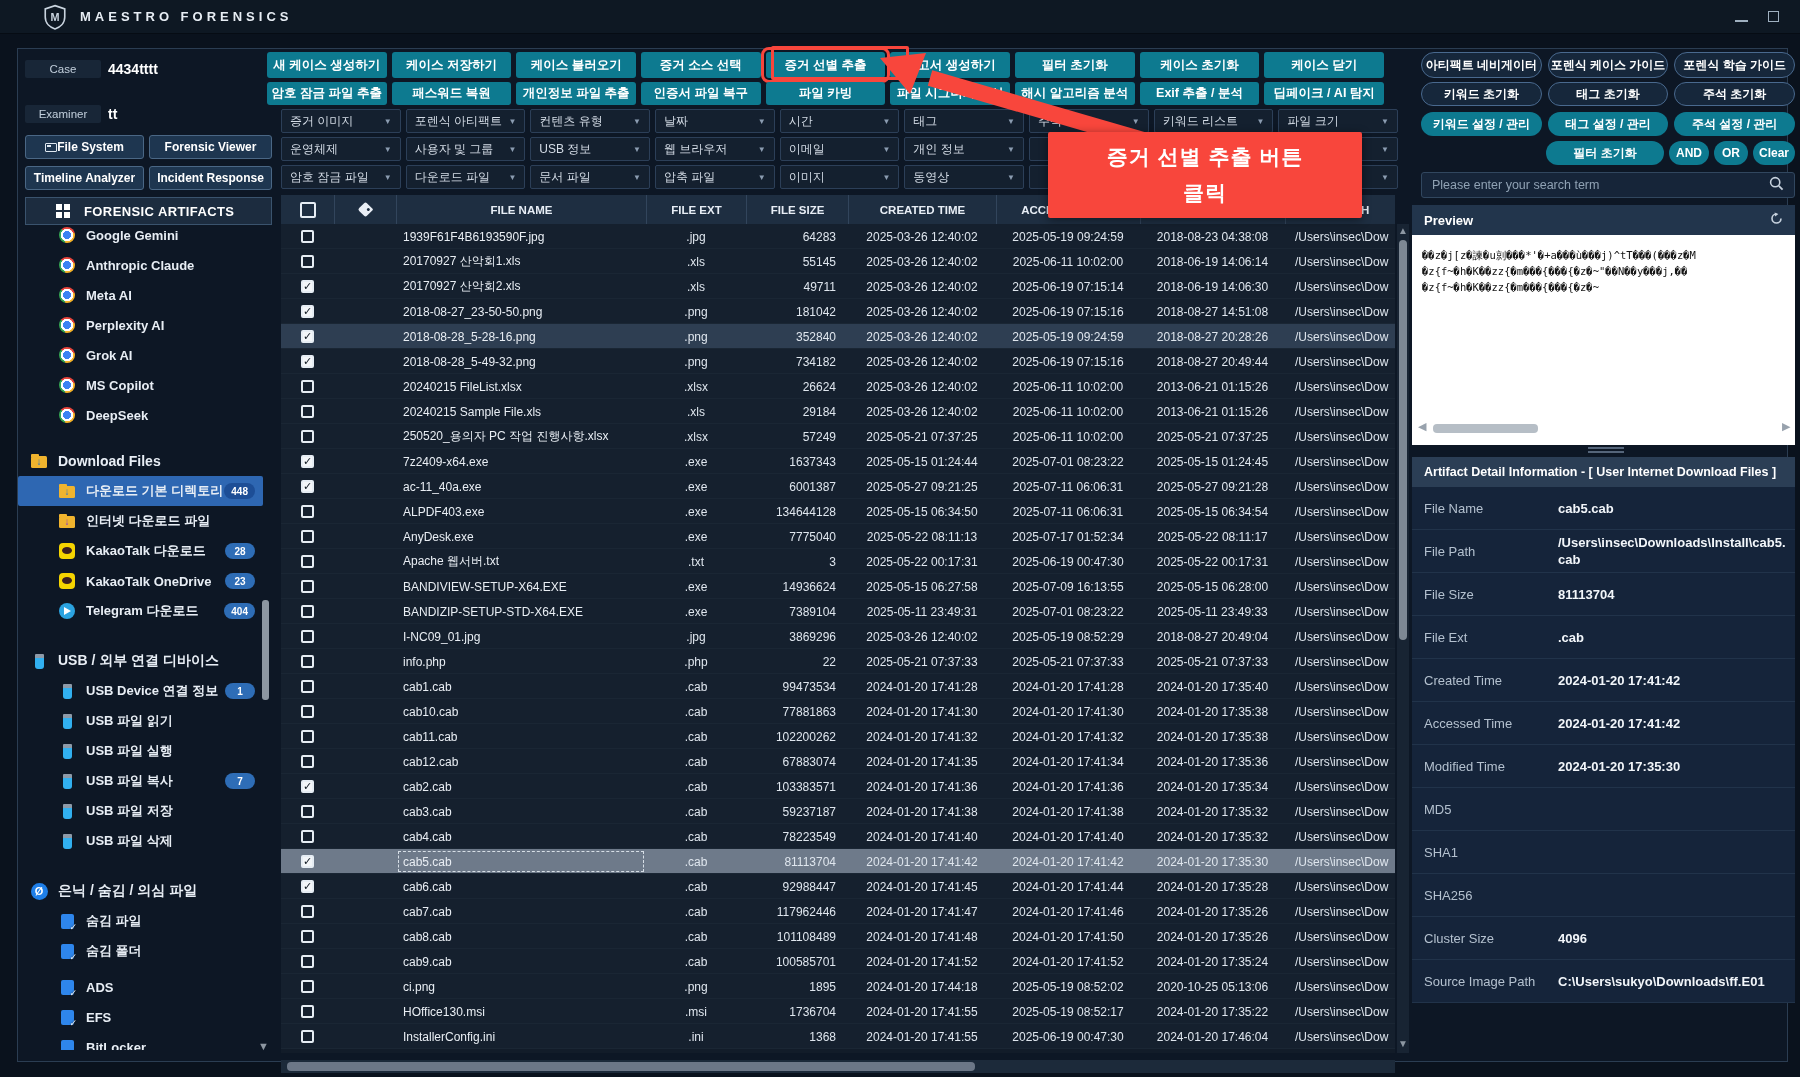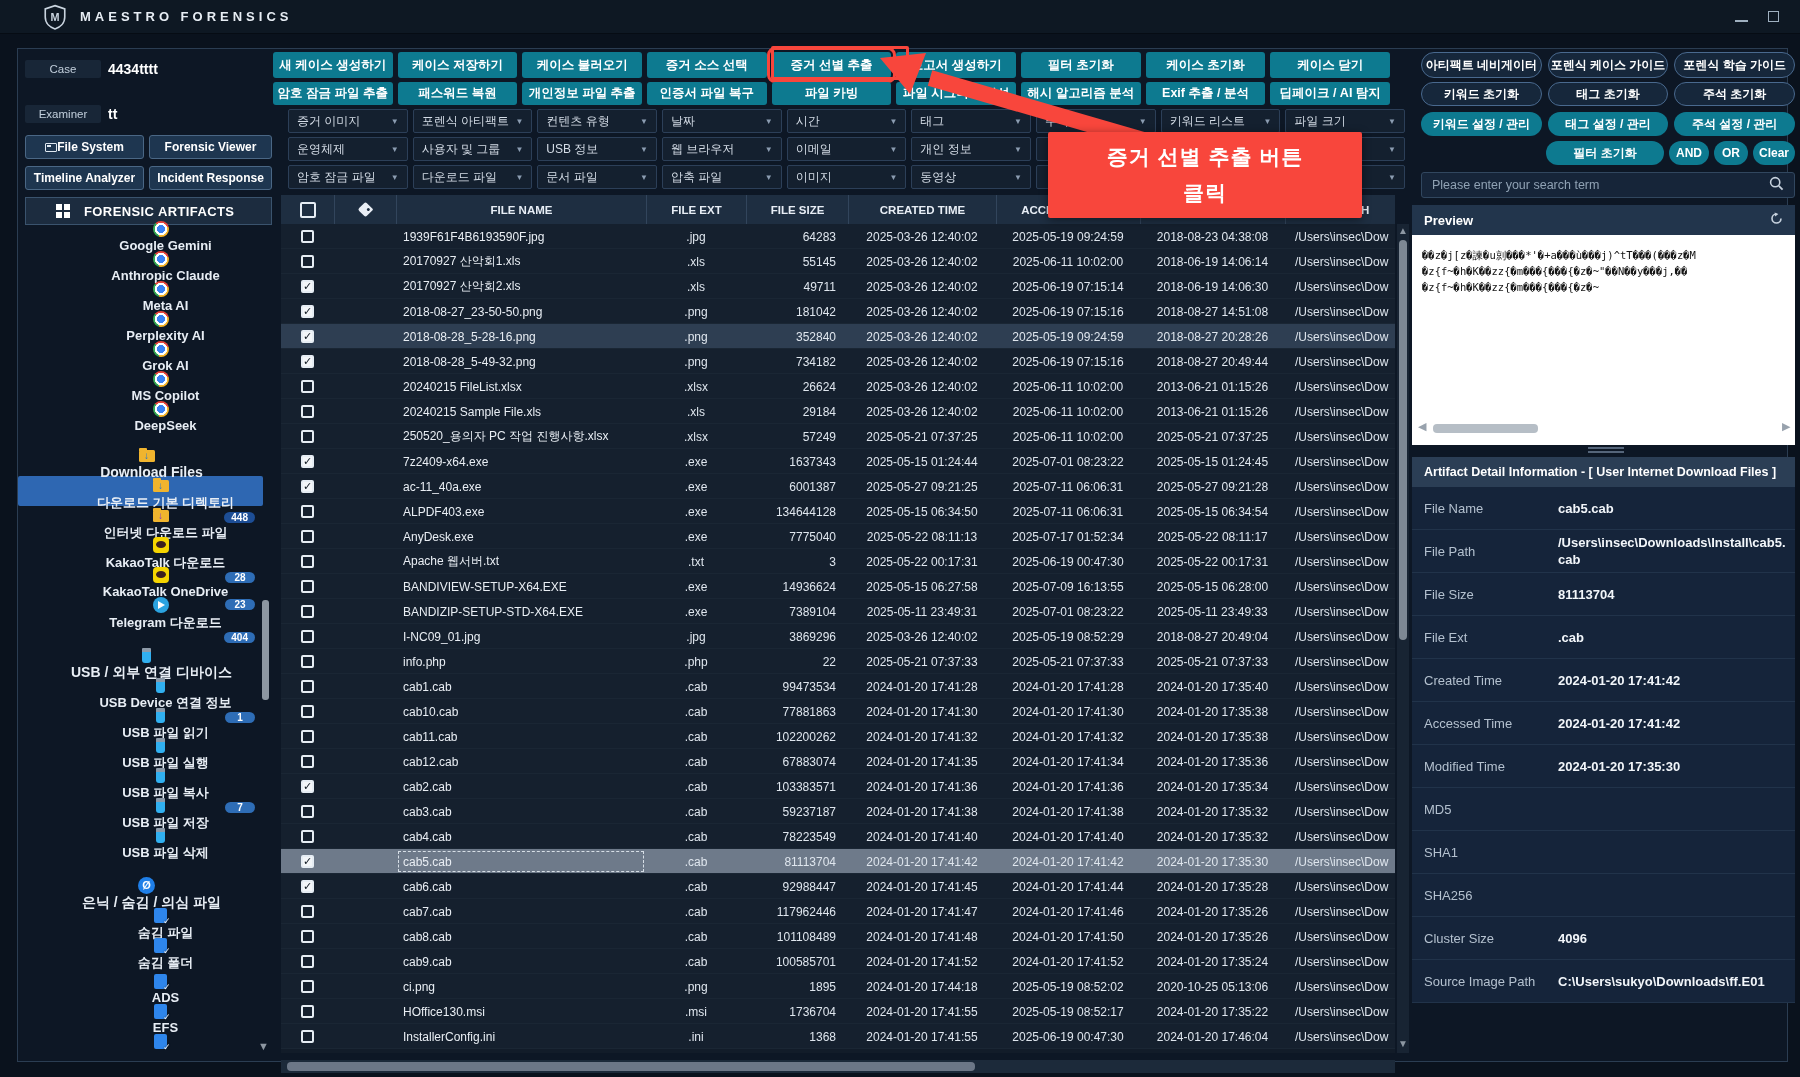--- a/index.html
+++ b/index.html
@@ -17,34 +17,34 @@
   .panel { position:absolute; left:17px; top:48px; width:1771px; height:1014px; border:1px solid #2b3d52; background:#0d1725; }
 
   
   .mini-label { position:absolute; width:76px; height:18px; background:#182637; color:#c2cfdc; font-size:11.5px; display:flex; align-items:center; justify-content:center; border-radius:2px; }
   .mini-value { position:absolute; color:#fff; font-size:14px; font-weight:bold; }
   .nav-btn { position:absolute; height:24px; background:#1e3650; border:1px solid #4a6785; border-radius:3px; color:#fff; font-size:12px; font-weight:bold; display:flex; align-items:center; justify-content:center; gap:0; cursor:pointer; }
   .fs-ico { width:12px; height:9px; border:1.5px solid #dfe8f1; border-radius:1px; position:relative; }
   .fs-ico::after { content:""; position:absolute; left:1px; top:1px; width:4px; height:2px; background:#dfe8f1; }
 
   
-  #toolbar-actions { position:absolute; left:273px; top:52px; width:1117px; display:grid; grid-template-columns:repeat(9,1fr); grid-template-rows:26px 23px; column-gap:5px; row-gap:4px; }
+  #toolbar-actions { position:absolute; left:267px; top:52px; width:1117px; display:grid; grid-template-columns:repeat(9,1fr); grid-template-rows:26px 23px; column-gap:5px; row-gap:4px; }
   .tb-btn { background:#0d7a90; border-radius:3px; color:#fff; font-size:12.5px; font-weight:bold; display:flex; align-items:center; justify-content:center; cursor:pointer; white-space:nowrap; overflow:hidden; }
   .tb-target { outline:3px solid #f8463c; outline-offset:2px; }
-  #toolbar-filters { position:absolute; left:288px; top:109px; width:1117px; display:grid; grid-template-columns:repeat(9,1fr); grid-template-rows:24px 24px 24px; column-gap:5px; row-gap:4px;text-align:center; }
+  #toolbar-filters { position:absolute; left:281px; top:109px; width:1117px; display:grid; grid-template-columns:repeat(9,1fr); grid-template-rows:24px 24px 24px; column-gap:5px; row-gap:4px;text-align:center; }
   .dd { background:#14202f; border:1px solid #2c3f58; border-radius:2px; display:flex; align-items:center; justify-content:space-between; padding:0 8px; cursor:pointer; overflow:hidden; }
   .dd-label { color:#d5dde7; font-size:12px; white-space:nowrap; }
   .dd-caret { color:#8b9cb1; font-size:8px; }
 
   
   .fa-header { position:absolute; left:25px; top:197px; width:247px; height:28px; background:#1c2c3f; border:1px solid #3a536d; display:flex; align-items:center; cursor:pointer; }
   .grid-ico { width:6px; height:6px; background:#fff; margin-left:30px; box-shadow:8px 0 0 #fff, 0 8px 0 #fff, 8px 8px 0 #fff; position:relative; top:-4px; }
   .fa-header span.txt { color:#fff; font-size:13px; font-weight:bold; margin-left:22px; letter-spacing:.4px; }
   #sidebar-tree { position:absolute; left:17px; top:220px; width:252px; height:830px; overflow:hidden; }
-  .tree-row { height:30px; display:flex; align-items:center; padding-left:40px; margin:0 6px 0 1px; cursor:pointer; border-radius:2px;flex-direction:column; }
+  .tree-row { height:30px; display:flex; align-items:center; padding-left:40px; margin:0 6px 0 1px; cursor:pointer; border-radius:2px; }
   .tree-row.section { padding-left:12px; }
   .tree-row.sel { background:#2e67b2; }
   .tree-label { color:#e8eef5; font-size:13px; font-weight:bold; margin-left:10px; white-space:nowrap; }
   .section .tree-label { font-size:14px; }
   .badge { margin-left:auto; margin-right:8px; min-width:30px; height:16px; padding:0 7px; background:#2e6db6; border-radius:9px; color:#fff; font-size:10px; font-weight:bold; display:flex; align-items:center; justify-content:center; }
   .sel .badge { background:#1d4e96; }
   
   .tico { width:18px; height:18px; flex:none; position:relative; display:flex; align-items:center; justify-content:center; }
   .tico-chrome { }
   .tico-chrome::before { content:""; width:16px; height:16px; border-radius:50%;

